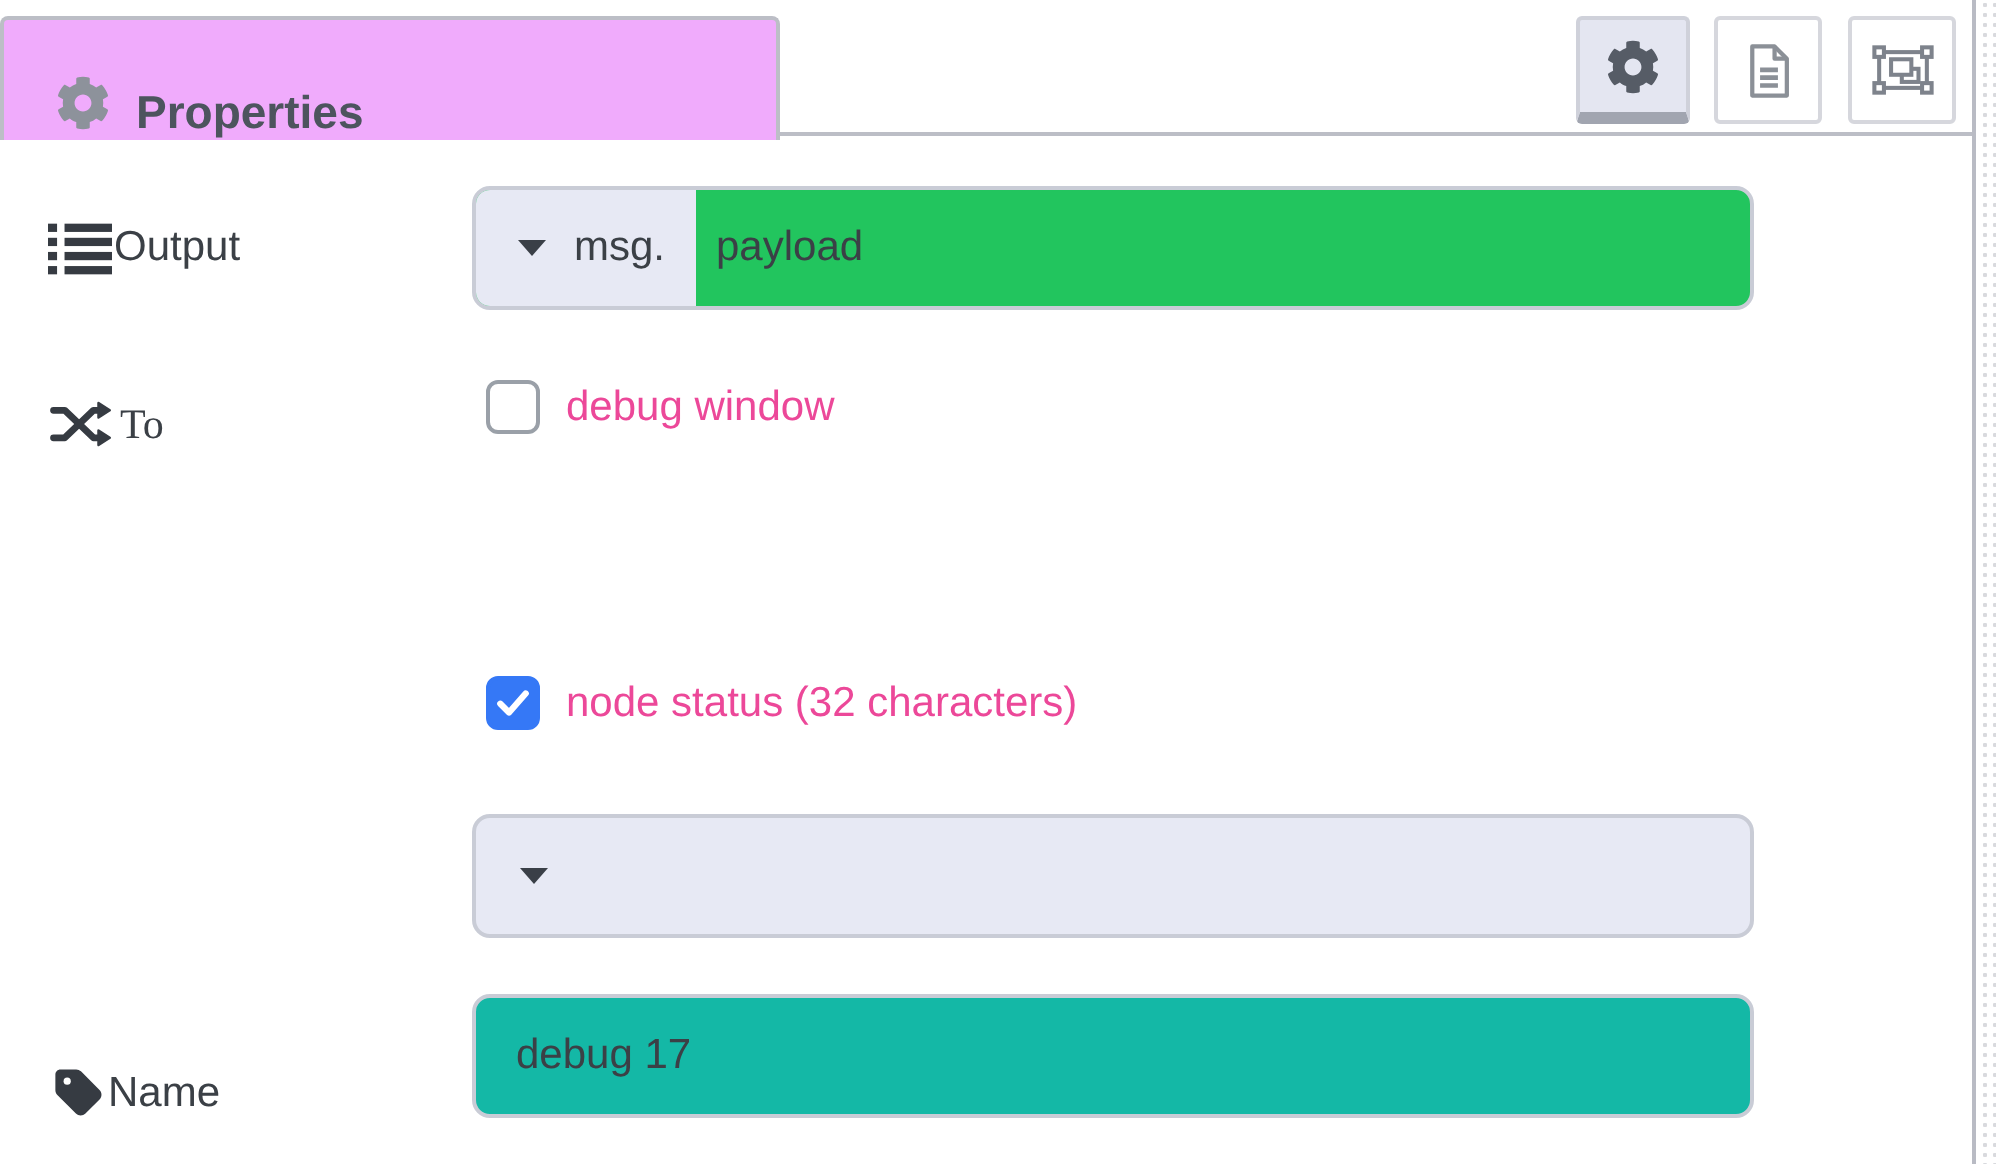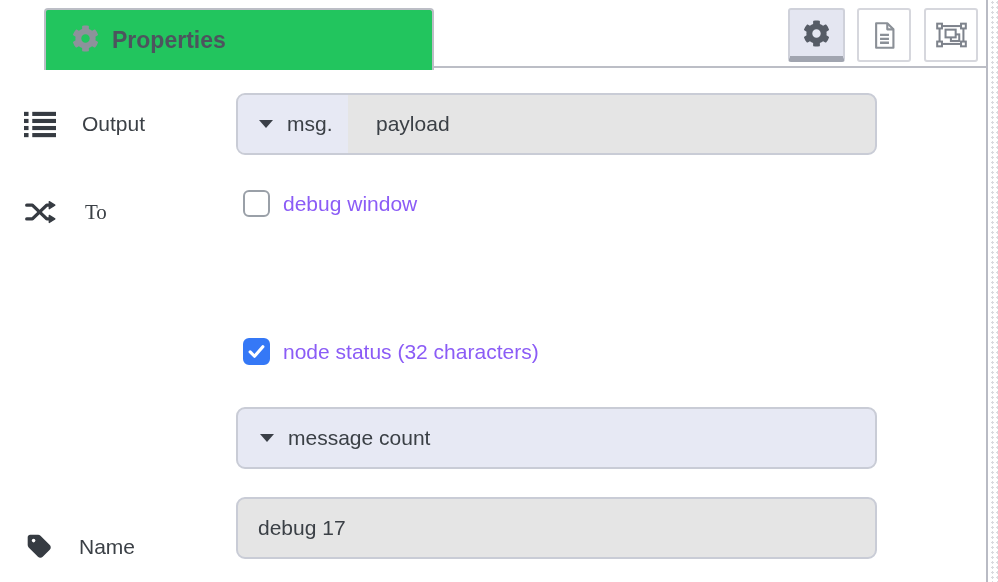--- a/index.html
+++ b/index.html
@@ -16,99 +16,98 @@
   .right-border { position: absolute; left: 986px; top: 0; width: 2px; height: 582px; background: #b9bbc4; }
   .right-grip {
     position: absolute; left: 990px; top: 0; width: 8px; height: 582px;
     background-image: radial-gradient(#d9dade 1px, transparent 1.2px);
     background-size: 5px 5px;
   }
   
   .tabline { position: absolute; left: 389px; top: 66px; width: 597px; height: 2px; background: #bcbec6; }
   .tab {
     position: absolute; left: 0; top: 8px; width: 390px; height: 62px;
-    background: #22c55e; border: 2px solid #bcbec6; border-bottom: none;
+    background: #f0abfc; border: 2px solid #bcbec6; border-bottom: none;
     border-radius: 4px 4px 0 0; z-index: 2;
-    display: flex; align-items: center; padding-left: 26px; gap: 13px;
+    display: flex; align-items: flex-end; padding-left: 26px; gap: 13px;
     cursor: default;
-    margin-left: 44px;
   }
   .tab-label { font-size: 23px; font-weight: bold; color: #4d545e; }
   .tab .icon-gear { color: #8d929b; }
   
   .tbtn {
     position: absolute; top: 8px; height: 54px;
     background: #fff; border: 2px solid #d6d7dd; border-radius: 3px;
     display: flex; align-items: center; justify-content: center;
     cursor: pointer; padding: 0;
   }
   .tbtn.active {
     background: #e4e6f1; border-color: #cfd1da;
     border-bottom: 6px solid #a1a5b0;
   }
   .tbtn-gear { left: 788px; width: 57px; color: #565c66; }
   .tbtn-file { left: 857px; width: 54px; color: #8b9097; }
   .tbtn-group { left: 924px; width: 54px; color: #7e838c; }
   
   .row-label {
-    position: absolute; display: flex; align-items: center; gap: 26px;
+    position: absolute; display: flex; align-items: center; gap: 1px;
     font-size: 21px; color: #3b4046;
   }
   .row-label .ricon { color: #363b42; display: inline-flex; }
   .lbl-output { left: 24px; top: 93px; height: 62px; }
   .lbl-to { left: 22px; top: 193px; height: 38px; font-family: Liberation Serif, serif; }
   .lbl-name { left: 26px; top: 497px; height: 62px; align-items: flex-end; }
   
   .typedinput {
     position: absolute; left: 236px; top: 93px; width: 641px; height: 62px;
-    border: 2px solid #c9ccd6; border-radius: 9px; background: #e5e5e5;
+    border: 2px solid #c9ccd6; border-radius: 9px; background: #22c55e;
     display: flex; align-items: stretch; overflow: hidden;
   }
   .ti-button {
     width: 110px; background: #e7e9f4; display: flex; align-items: center;
     padding-left: 21px; gap: 14px; cursor: pointer; border: none;
     font-family: inherit;
   }
   .caret {
     width: 0; height: 0;
     border-left: 7px solid transparent; border-right: 7px solid transparent;
     border-top: 8px solid #3a3f47;
   }
   .ti-type { font-size: 21px; color: #3b4046; }
   .ti-input {
     flex: 1; border: none; outline: none; font-size: 21px; color: #3b4046;
-    padding-left: 28px; font-family: inherit; background: transparent;
+    padding-left: 10px; font-family: inherit; background: transparent;
   }
   
   .cbrow {
     position: absolute; left: 243px; display: flex; align-items: center; gap: 13px;
     cursor: pointer; height: 27px;
   }
   .cbrow-0 { top: 190px; } .cbrow-1 { top: 264px; } .cbrow-2 { top: 338px; justify-content: space-between; }
   .checkbox {
     width: 27px; height: 27px; border: 2px solid #9aa0a8; border-radius: 6px;
     background: #fff; display: inline-flex; align-items: center; justify-content: center;
     flex: none;
   }
   .checkbox svg { visibility: hidden; }
   .checkbox.checked { background: #3578f6; border-color: #3578f6; }
   .checkbox.checked svg { visibility: visible; }
-  .cb-label { font-size: 21px; color: #8b5cf6; }
+  .cb-label { font-size: 21px; color: #ec4899; }
   
   .dropdown {
     position: absolute; left: 236px; top: 407px; width: 641px; height: 62px;
     border: 2px solid #c9ccd6; border-radius: 9px; background: #e7e9f4;
     display: flex; align-items: center; padding-left: 22px; gap: 14px;
     cursor: pointer; font-family: inherit;
   }
   .dd-label { font-size: 21px; color: #3b4046; }
   
   .textfield {
     position: absolute; left: 236px; top: 497px; width: 641px; height: 62px;
-    border: 2px solid #c9ccd6; border-radius: 9px; background: #e5e5e5;
+    border: 2px solid #c9ccd6; border-radius: 9px; background: #14b8a6;
     font-size: 21px; color: #3b4046; padding-left: 20px; outline: none;
     font-family: inherit;
   }
 </style>
 </head>
 <body>
 
 <div class="panel">
 
   <div class="tabline"></div>
@@ -200,21 +199,20 @@
     <span class="checkbox checked">
       <svg width="19" height="19" viewBox="0 0 24 24" fill="none" stroke="#fff" stroke-width="4" stroke-linecap="round" stroke-linejoin="round">
           <path d="M4 12.5 L9.5 18 L20 6"></path>
         </svg>
     </span>
     <span class="cb-label">node status (32 characters)</span>
   </div>
 
   <button class="dropdown">
     <span class="caret"></span>
-    <span class="dd-label">message count</span>
   </button>
 
   <div class="row-label lbl-name">
     <span class="ricon">
       <svg width="27" height="27" viewBox="0 0 448 512" fill="currentColor" style="transform:translateY(1px)">
         <path d="M0 80 V229.5 c0 17 6.7 33.3 18.7 45.3 l176 176 c25 25 65.5 25 90.5 0 L418.7 317.3 c25 -25 25 -65.5 0 -90.5 l-176 -176 C230.7 38.7 214.4 32 197.5 32 H48 C21.5 32 0 53.5 0 80z"></path>
         <circle cx="112" cy="144" r="34" fill="#fff"></circle>
       </svg>
     </span>
     <span>Name</span>

